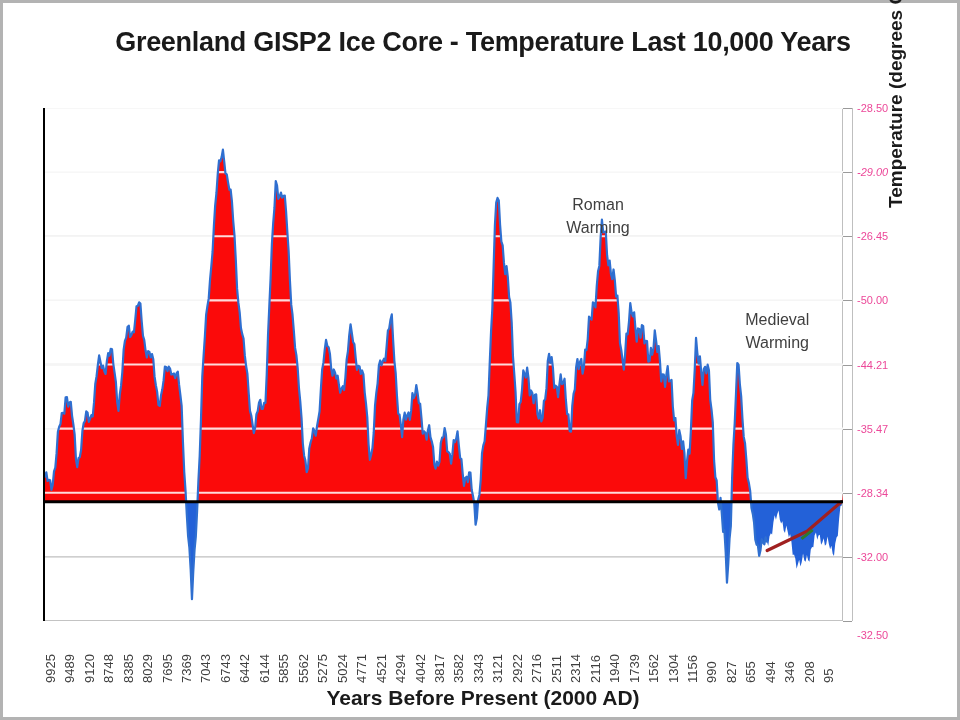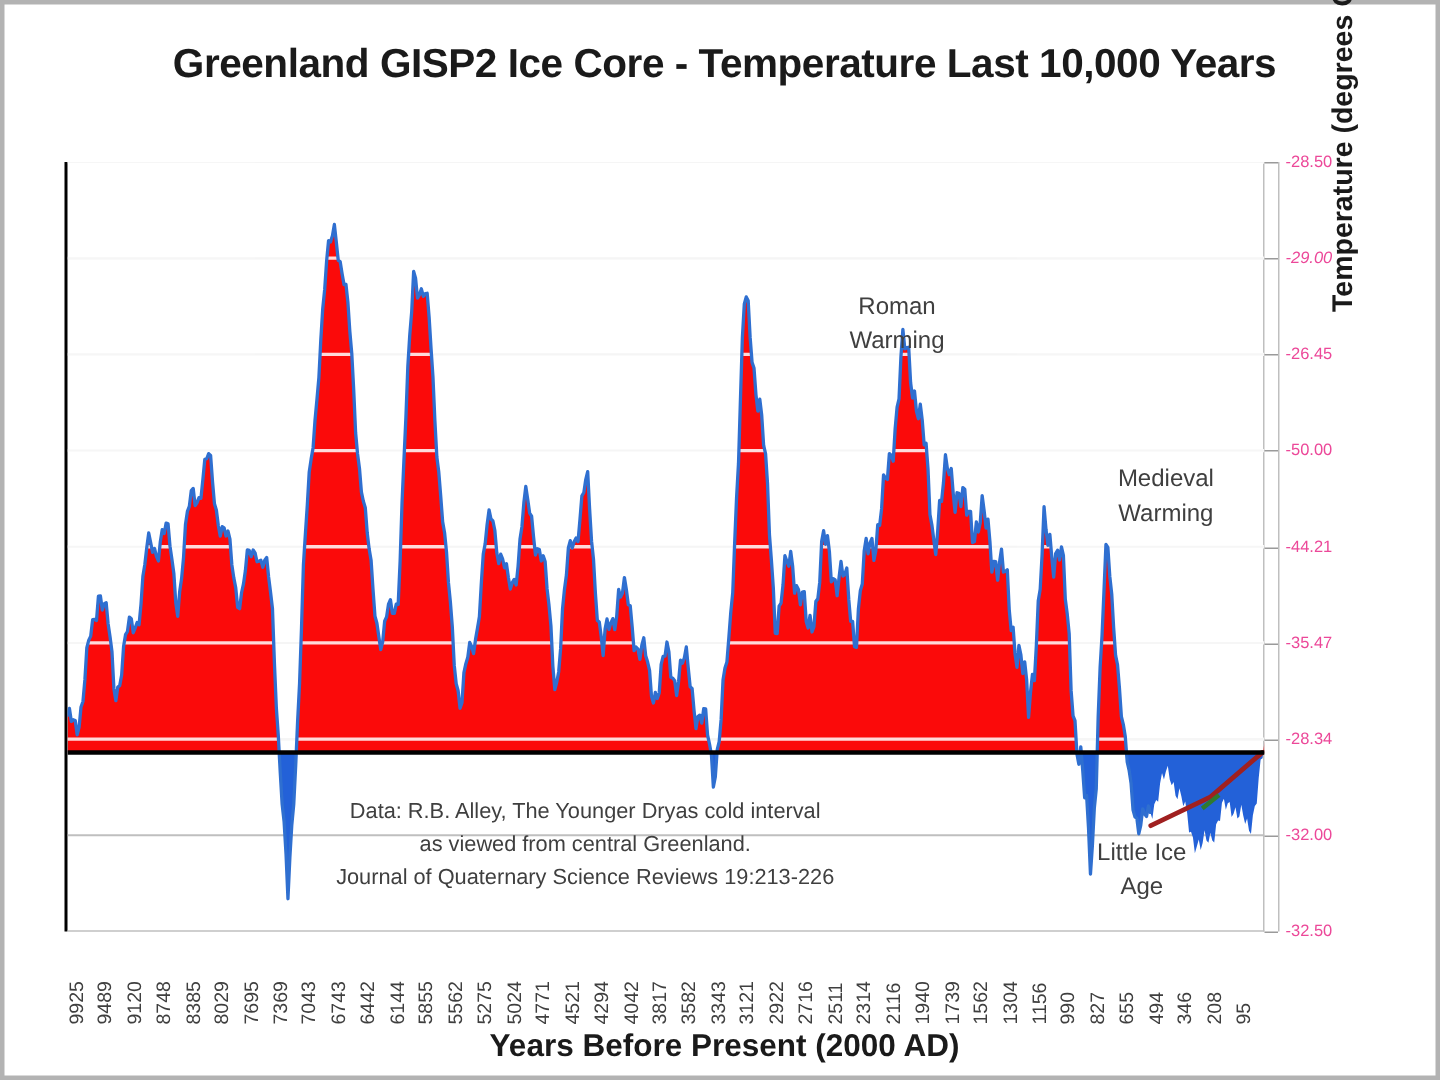--- a/index.html
+++ b/index.html
@@ -171,21 +171,21 @@
       <div class="ylab" style="top: 192.375px;">-50.00</div>
       <div class="ytick" style="top: 256.5px;"></div>
       <div class="ylab" style="top: 256.5px;">-44.21</div>
       <div class="ytick" style="top: 320.625px;"></div>
       <div class="ylab" style="top: 320.625px;">-35.47</div>
       <div class="ytick" style="top: 384.75px;"></div>
       <div class="ylab" style="top: 384.75px;">-28.34</div>
       <div class="ytick" style="top: 448.875px;"></div>
       <div class="ylab" style="top: 448.875px; text-align: center;">-32.00</div>
       <div class="ytick" style="top: 513px;"></div>
-      <div class="ylab" style="top: 513px;">-32.50</div>
+      <div class="ylab" style="top: 527px;">-32.50</div>
     </div>
   <div id="ytitle">Temperature (degrees C)</div>
 
   <div id="xlabels">
       <div class="xlab" style="left: 14.7317px;">9925</div>
       <div class="xlab" style="left: 34.1951px;">9489</div>
       <div class="xlab" style="left: 53.6585px;">9120</div>
       <div class="xlab" style="left: 73.122px;">8748</div>
       <div class="xlab" style="left: 92.5854px;">8385</div>
       <div class="xlab" style="left: 112.049px;">8029</div>
@@ -224,18 +224,13 @@
       <div class="xlab" style="left: 754.341px;">346</div>
       <div class="xlab" style="left: 773.805px;">208</div>
       <div class="xlab" style="left: 793.268px;">95</div>
     </div>
   <div id="xtitle">Years Before Present (2000 AD)</div>
 
     <div class="ann" style="left: 595px; top: 189.645px; transform: translateX(-50%);">Roman
 Warming</div>
     <div class="ann" style="left: 726.28px; top: 305px; transform: translateX(-50%); margin-left: 48px;">Medieval
 Warming</div>
-    <div class="ann" style="left: 758.2px; top: 553.875px; transform: translateX(-50%);">Little Ice
-Age</div>
-    <div class="src" style="left: 387.13px; top: 528.225px; transform: translateX(-50%);">Data: R.B. Alley,  The Younger Dryas cold interval
-as viewed from central Greenland.
-Journal of Quaternary  Science Reviews 19:213-226</div>
   </div>
 
 </body></html>

